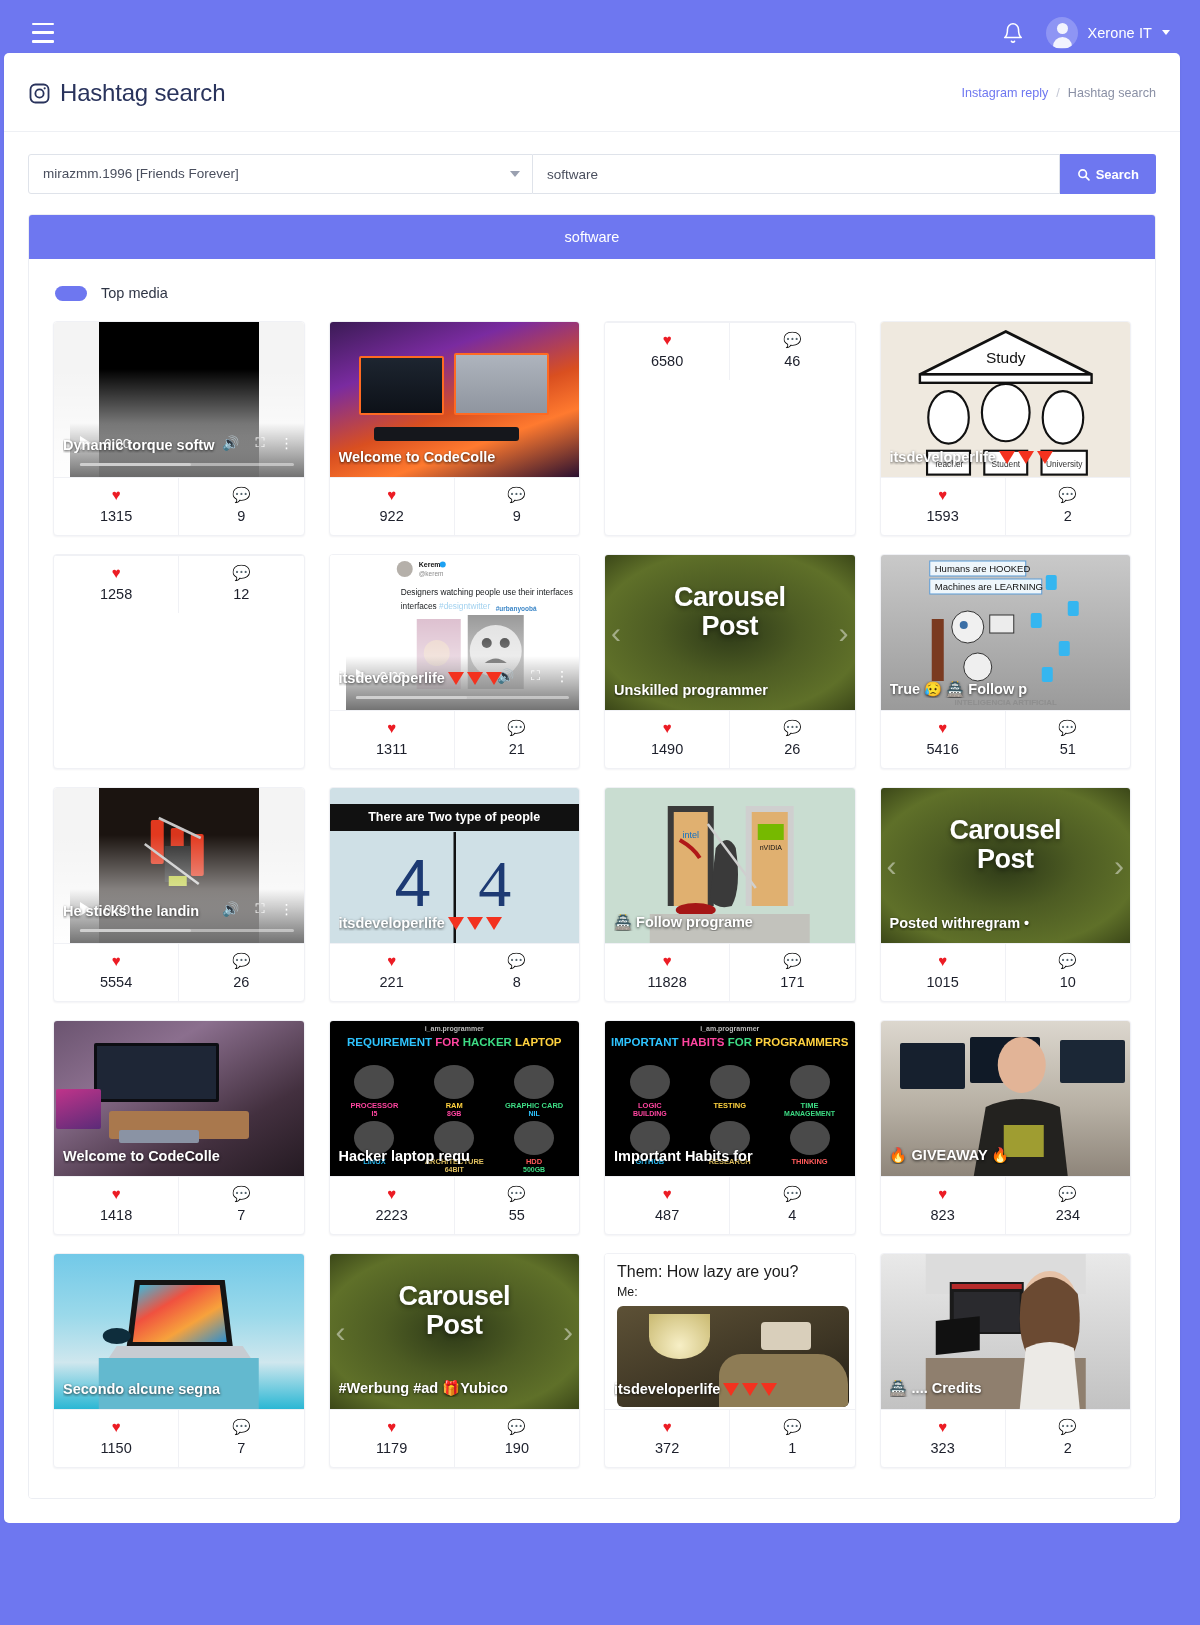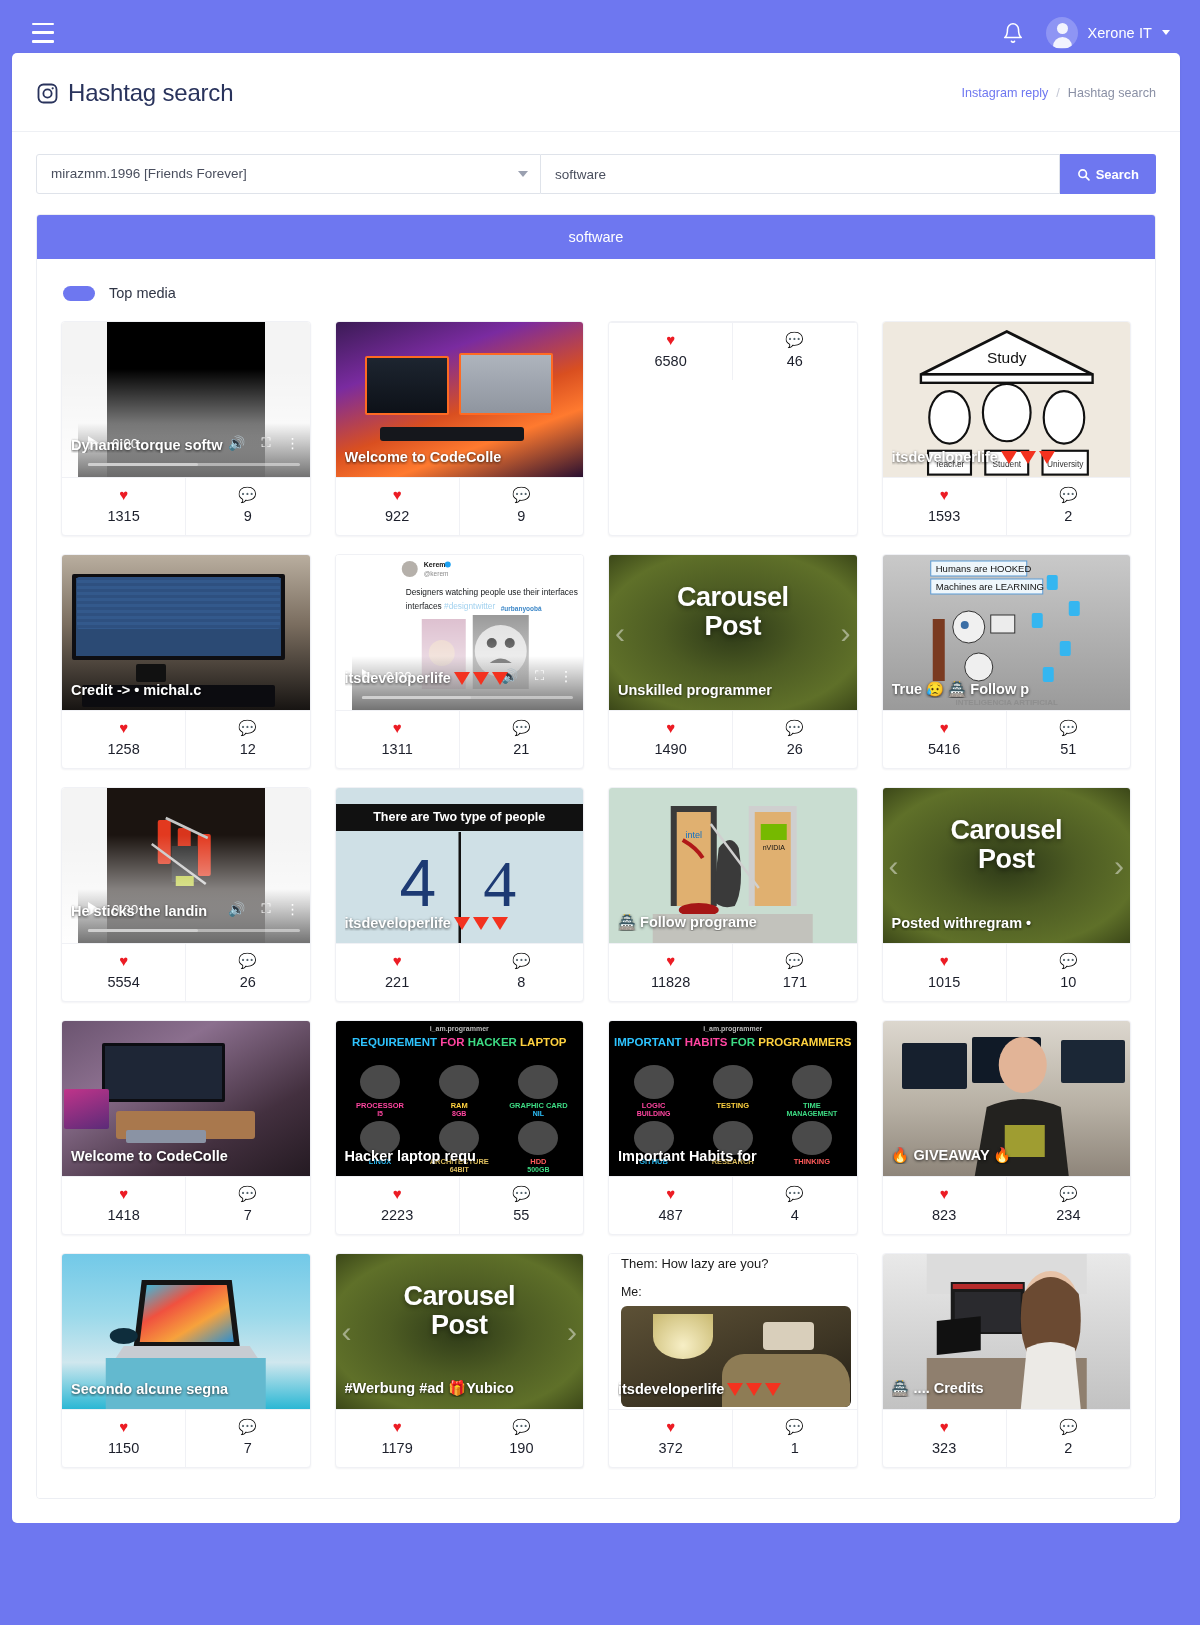--- a/index.html
+++ b/index.html
@@ -37,21 +37,21 @@
   }
   .avatar .head { position:absolute; top:6px; width:11px; height:11px; border-radius:50%; background:#f2f3fe; }
   .avatar .body { position:absolute; bottom:1px; width:19px; height:11px; border-radius:10px 10px 0 0; background:#f2f3fe; }
   .user-name { color:#fff; font-size:14.5px; letter-spacing:.1px; }
   .caret-down {
     width:0;height:0;border-left:4.5px solid transparent;border-right:4.5px solid transparent;
     border-top:5.5px solid #ffffff; margin-left:1px;
   }
 
   
-  .page-wrap { padding: 0 20px 0 12px; }
+  .page-wrap { padding: 0 20px 0 4px; }
   .page-card {
     background: #ffffff;
     border-radius: 5px;
     box-shadow: 0 1px 3px rgba(0,0,0,.06);
     overflow: visible;
   }
   .page-head {
     display:flex; align-items:center;
     padding: 26px 24px 24px 24px;
     border-bottom: 1px solid #eef0f4;
@@ -343,29 +343,20 @@
         <span class="ico heart">♥</span>
         <span class="num">1593</span>
       </div>
       <div class="stat">
         <span class="ico bubble">💬</span>
         <span class="num">2</span>
       </div>
     </div>
               </div>
               <div class="media-card">
-    <div class="thumb">
-      <div class="bg" style="background:linear-gradient(180deg,#b9ae9f 0%,#7a6d5f 45%,#171412 100%)"></div>
-      <div class="mon" style="left:4%;top:12%;width:86%;height:56%;background:#2b4a74;border:4px solid #0e0e12"></div>
-      <div class="mon" style="left:6%;top:14%;width:82%;height:34%;background:repeating-linear-gradient(180deg,#2e5080 0 3px,#33598c 3px 6px)"></div>
-      <div class="mon" style="left:30%;top:70%;width:12%;height:12%;background:#111;border-radius:2px"></div>
-      <div class="mon" style="left:8%;top:84%;width:78%;height:14%;background:#0c0c10"></div>
-
-      <div class="cap low">Credit -&gt; • michal.c</div>
-    </div>
     <div class="stats">
       <div class="stat">
         <span class="ico heart">♥</span>
         <span class="num">1258</span>
       </div>
       <div class="stat">
         <span class="ico bubble">💬</span>
         <span class="num">12</span>
       </div>
     </div>
@@ -778,21 +769,21 @@
       </div>
       <div class="stat">
         <span class="ico bubble">💬</span>
         <span class="num">190</span>
       </div>
     </div>
               </div>
               <div class="media-card">
     <div class="thumb">
       <div class="bg" style="background:#fff"></div>
-      <div style="position:absolute;top:2px;left:12px;color:#1a1a1a;font-size:13px;font-family:'Liberation Sans',sans-serif">Them: How lazy are you?</div>
+      <div style="position:absolute;top:9px;left:12px;color:#1a1a1a;font-size:16px;font-family:'Liberation Sans',sans-serif">Them: How lazy are you?</div>
       <div style="position:absolute;top:31px;left:12px;color:#1a1a1a;font-size:12.4px;font-family:'Liberation Sans',sans-serif">Me:</div>
       <div style="position:absolute;left:12px;right:6px;top:52px;bottom:2px;border-radius:6px;overflow:hidden;background:linear-gradient(160deg,#5d5136,#3d3524 60%,#241f16)">
         <div style="position:absolute;left:14%;top:8%;width:26%;height:44%;background:radial-gradient(circle at 50% 70%,#f7efc6,#c9b970);border-radius:0 0 50% 50%"></div>
         <div style="position:absolute;left:44%;bottom:0;width:56%;height:52%;background:#8e7c55;border-radius:22px 30px 0 0"></div>
         <div style="position:absolute;left:62%;top:16%;width:22%;height:28%;background:#d9cfbb;border-radius:4px"></div>
       </div>
 
       <div class="cap low">itsdeveloperlife<span class="redtri"></span><span class="redtri"></span><span class="redtri"></span></div>
     </div>
     <div class="stats">

